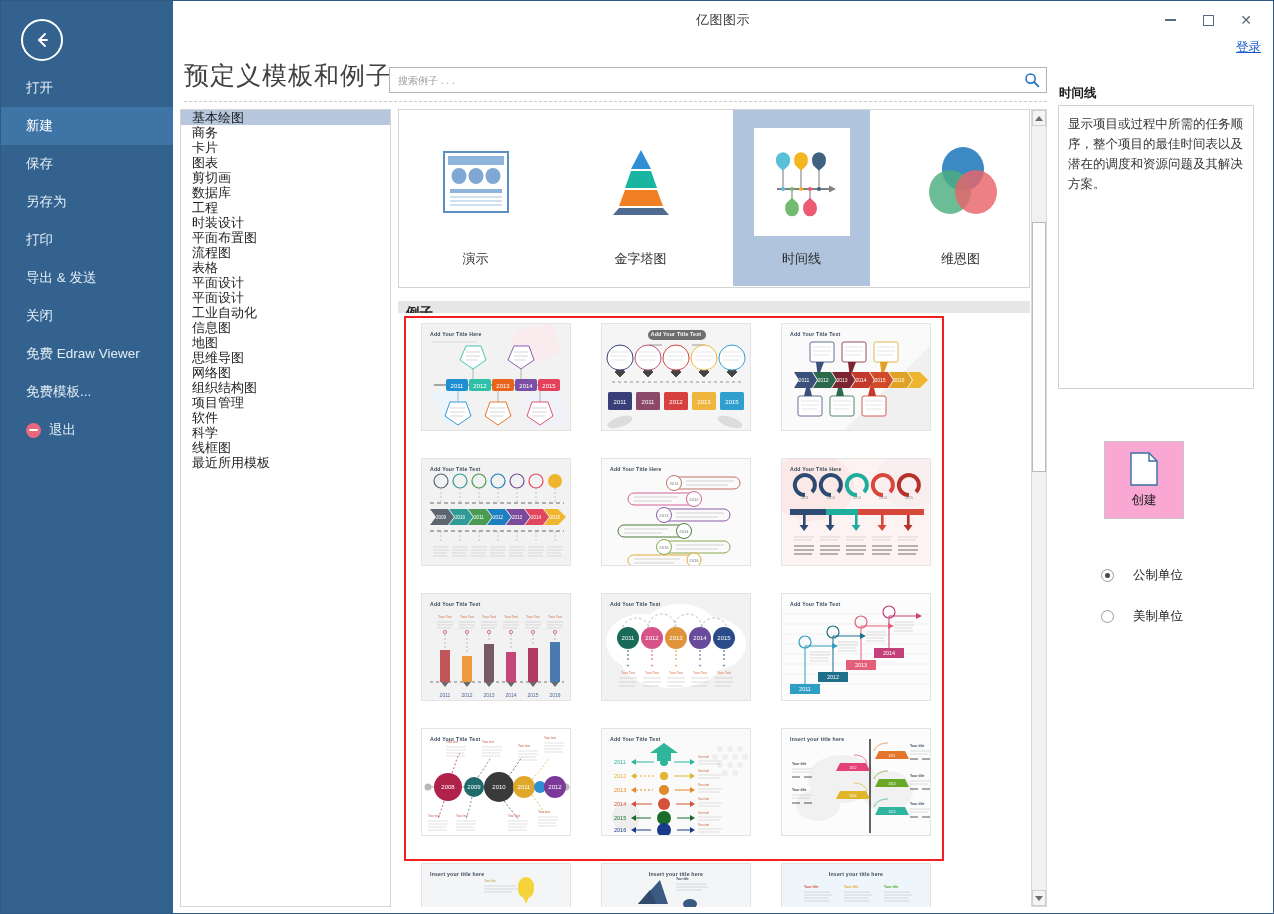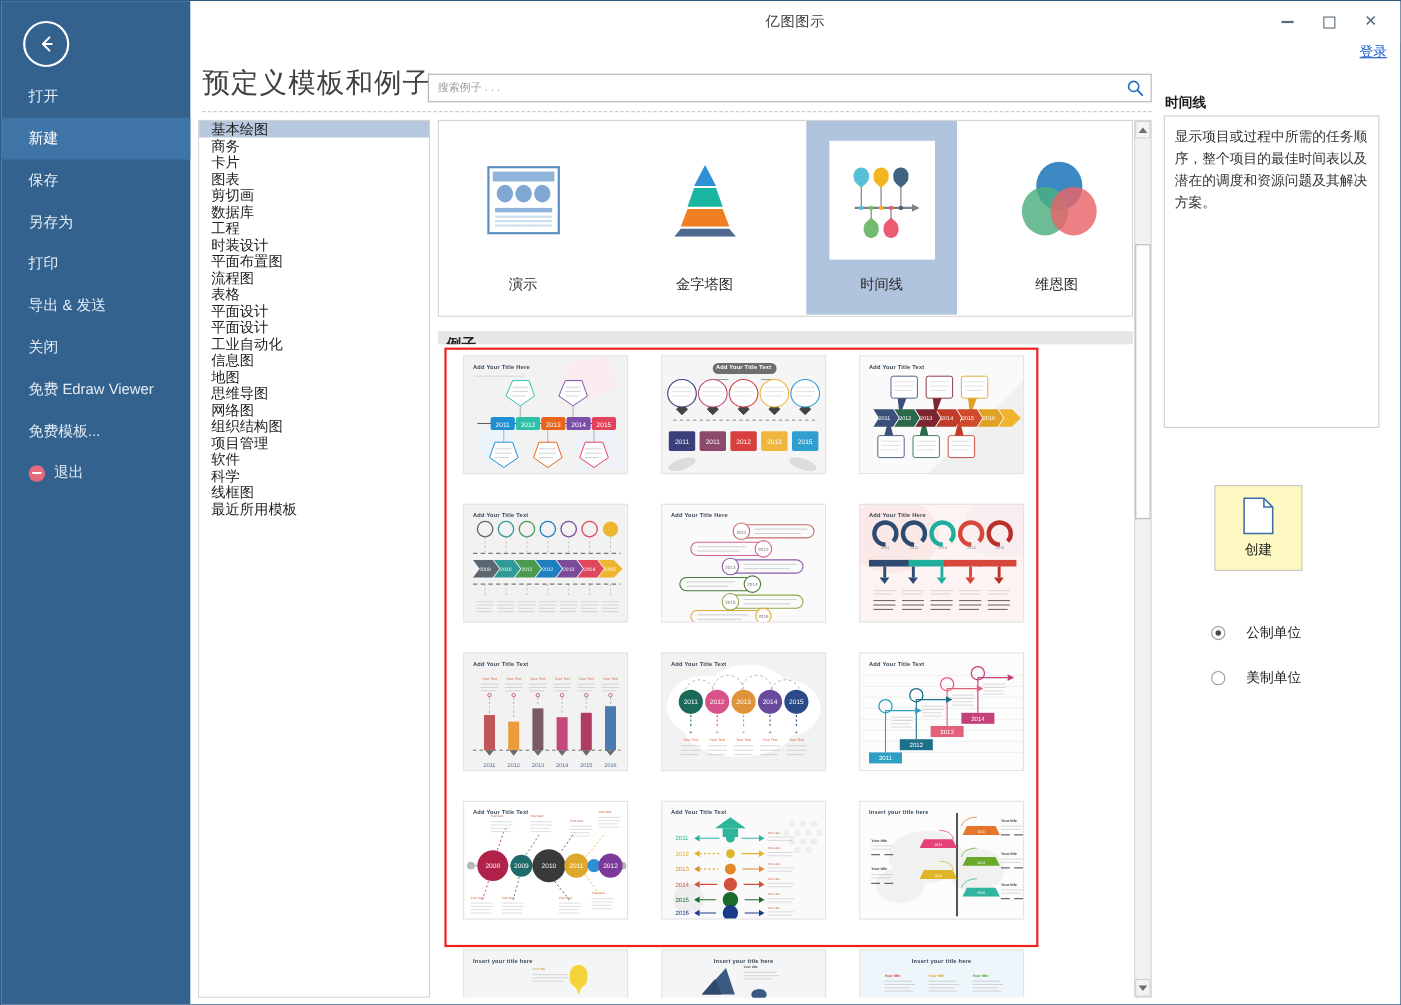--- a/index.html
+++ b/index.html
@@ -185,21 +185,21 @@
     position: absolute; left: 1058px; top: 84px;
     font-size: 12.5px; font-weight: bold; color: #1a1a1a;
   }
   .info-desc {
     position: absolute; left: 1057px; top: 104px; width: 196px; height: 284px;
     border: 1px solid #cfcfcf; background: #fff;
     padding: 8px 9px; font-size: 12.5px; color: #333; line-height: 1.6;
   }
   .create-btn {
     position: absolute; left: 1103px; top: 440px; width: 80px; height: 78px;
-    border: 1px solid #c6c6c6; background: #fef9c3;
+    border: 1px solid #c6c6c6; background: #f9a8d4;
     display: flex; flex-direction: column; align-items: center; justify-content: center;
     cursor: pointer;
   }
   .create-label { font-size: 12.5px; color: #222; margin-top: 5px; }
   .radio-row {
     position: absolute; left: 1100px; display: flex; align-items: center; cursor: pointer; gap: 12px;
   }
   .radio-row.r1 { top: 566px; }
   .radio-row.r2 { top: 566px; }
   .radio {

